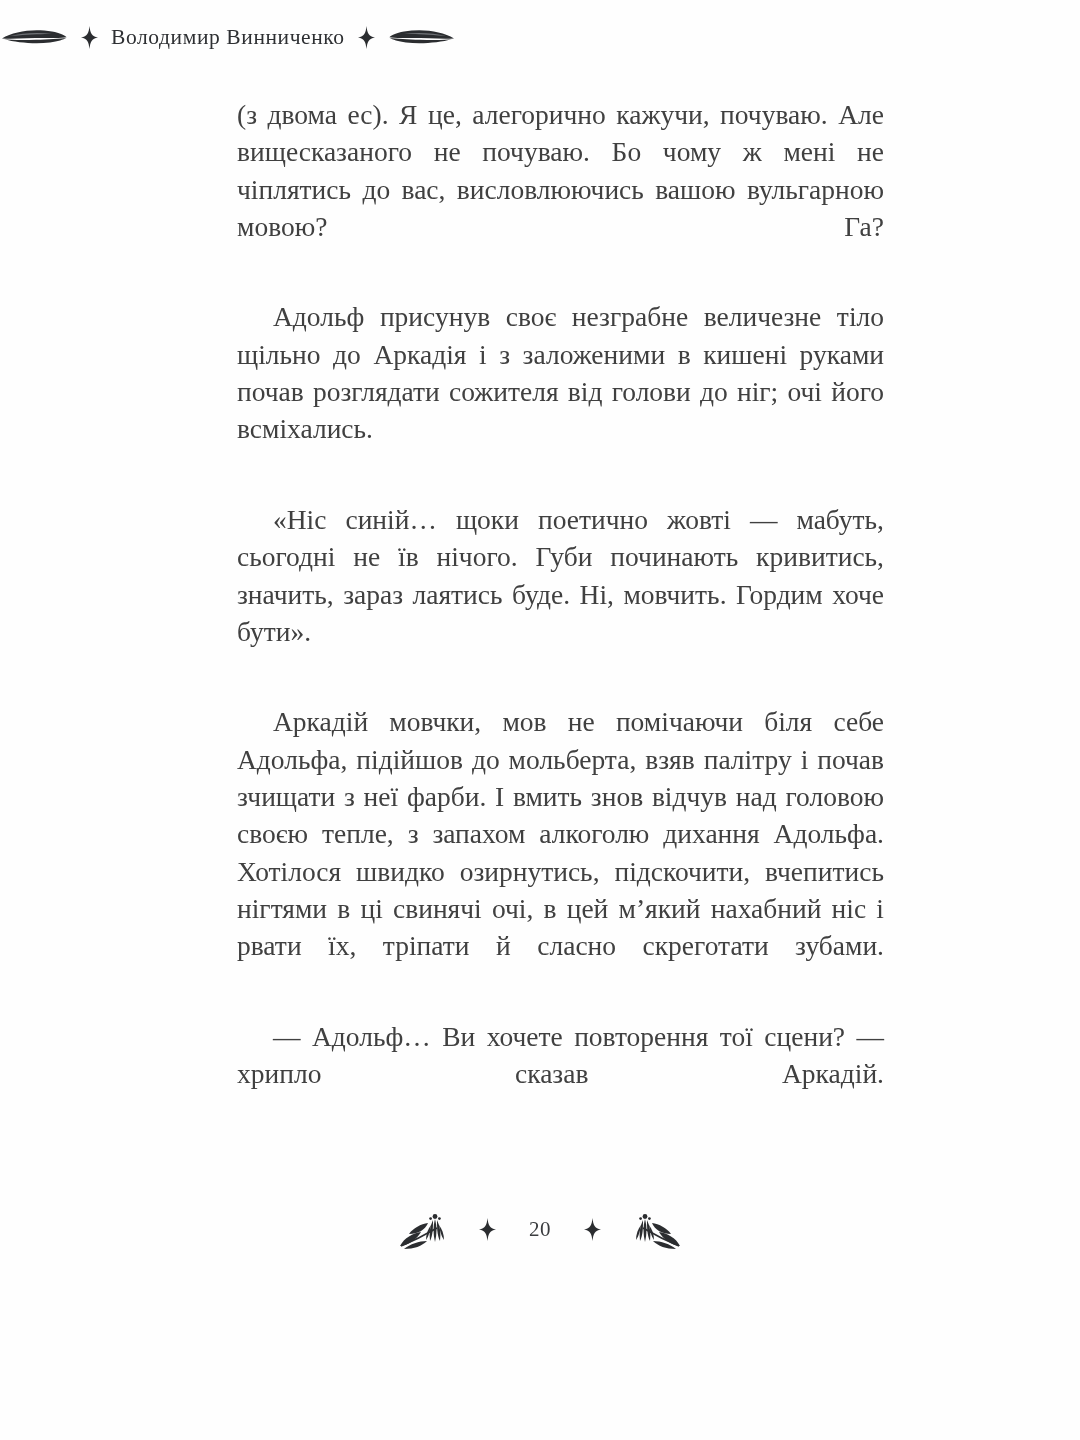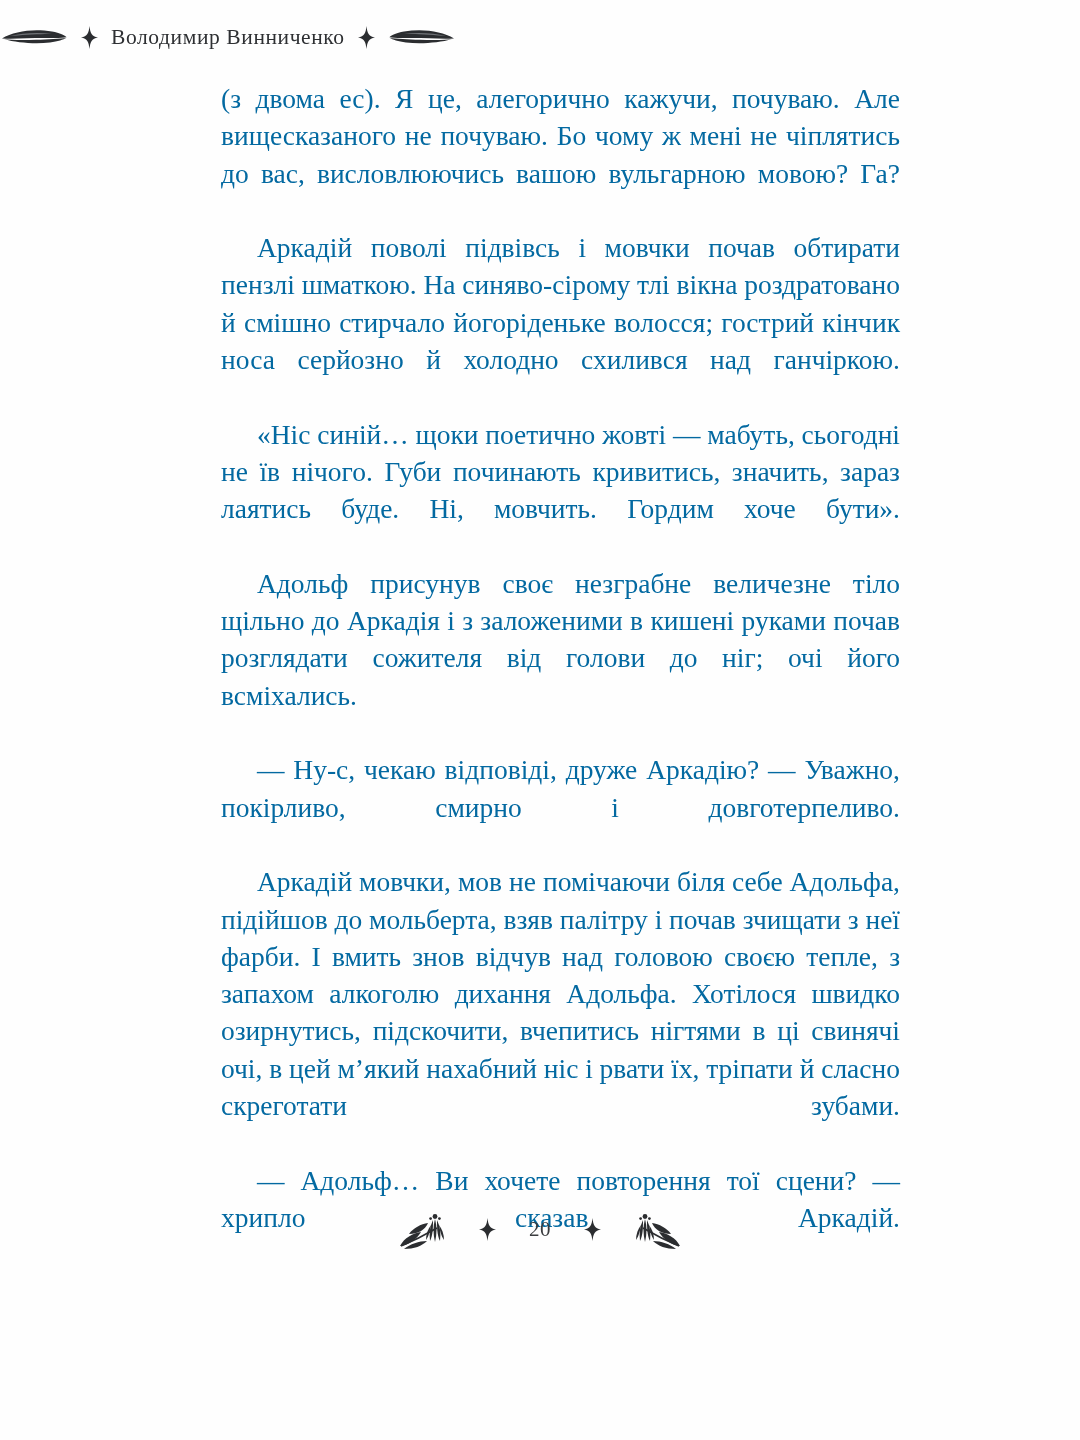--- a/index.html
+++ b/index.html
@@ -46,24 +46,24 @@
   }
 
   
   .text-column {
     position: absolute;
     left: 221px;
     top: 80px;
     width: 679px;
   }
   .para {
-    margin: 0;
+    margin: 16px;
     font-size: 27.5px;
     line-height: 37.3px;
-    color: #0369a1;
+    color: #404040;
     text-align: justify;
     text-justify: inter-word;
     text-indent: 36px;
     word-spacing: -0.2px;
     hyphens: manual;
   }
   .para.no-indent {
     text-indent: 0;
   }
   
@@ -142,24 +142,22 @@
           <path d="M4 12.2 C17 15.6 35 17.2 50 15.4 C58 14.4 63.5 12.6 66.2 11.0 C60 11.6 48 12.4 36 12.8 C22 13.3 10 13.0 4 12.2 Z" fill="#2b2d30"></path>
           <path d="M10 9.0 C22 6.2 38 5.2 52 7.0 C44 7.0 30 7.4 18 8.4 Z" fill="#6f7276"></path>
         </g>
       </svg>
     </span>
 
   </div>
 
   <div class="text-column">
     <p class="para no-indent">(з двома ес). Я це, алегорично кажучи, почуваю. Але вищесказаного не почуваю. Бо чому ж мені не чіплятись до вас, висловлюючись вашою вульгарною мовою? Га?</p>
-    <p class="para">Аркадій поволі підвівсь і мовчки почав обтирати пензлі шматкою. На синяво-сірому тлі вікна роздратовано й смішно стирчало йогоріденьке волосся; гострий кінчик носа серйозно й холодно схилився над ганчіркою.</p>
+    <p class="para">Адольф присунув своє незграбне величезне тіло щільно до Аркадія і з заложеними в кишені руками почав розглядати сожителя від голови до ніг; очі його всміхались.</p>
     <p class="para">«Ніс синій… щоки поетично жовті — мабуть, сьогодні не їв нічого. Губи починають кривитись, значить, зараз лаятись буде. Ні, мовчить. Гордим хоче бути».</p>
-    <p class="para">Адольф присунув своє незграбне величезне тіло щільно до Аркадія і з заложеними в кишені руками почав розглядати сожителя від голови до ніг; очі його всміхались.</p>
-    <p class="para">— Ну-с, чекаю відповіді, друже Аркадію? — Уважно, покірливо, смирно і довготерпеливо.</p>
     <p class="para">Аркадій мовчки, мов не помічаючи біля себе Адольфа, підійшов до мольберта, взяв палітру і почав зчищати з неї фарби. І вмить знов відчув над головою своєю тепле, з запахом алкоголю дихання Адольфа. Хотілося швидко озирнутись, підскочити, вчепитись нігтями в ці свинячі очі, в цей м’який нахабний ніс і рвати їх, тріпати й сласно скреготати зубами.</p>
     <p class="para">— Адольф… Ви хочете повторення тої сцени? — хрипло сказав Аркадій.</p>
 
   </div>
 
   <div class="page-footer">
 
     <span class="ftr-orn-wrap">
       <svg class="ftr-orn" viewBox="0 0 58 42" xmlns="http://www.w3.org/2000/svg" aria-hidden="true">
 

